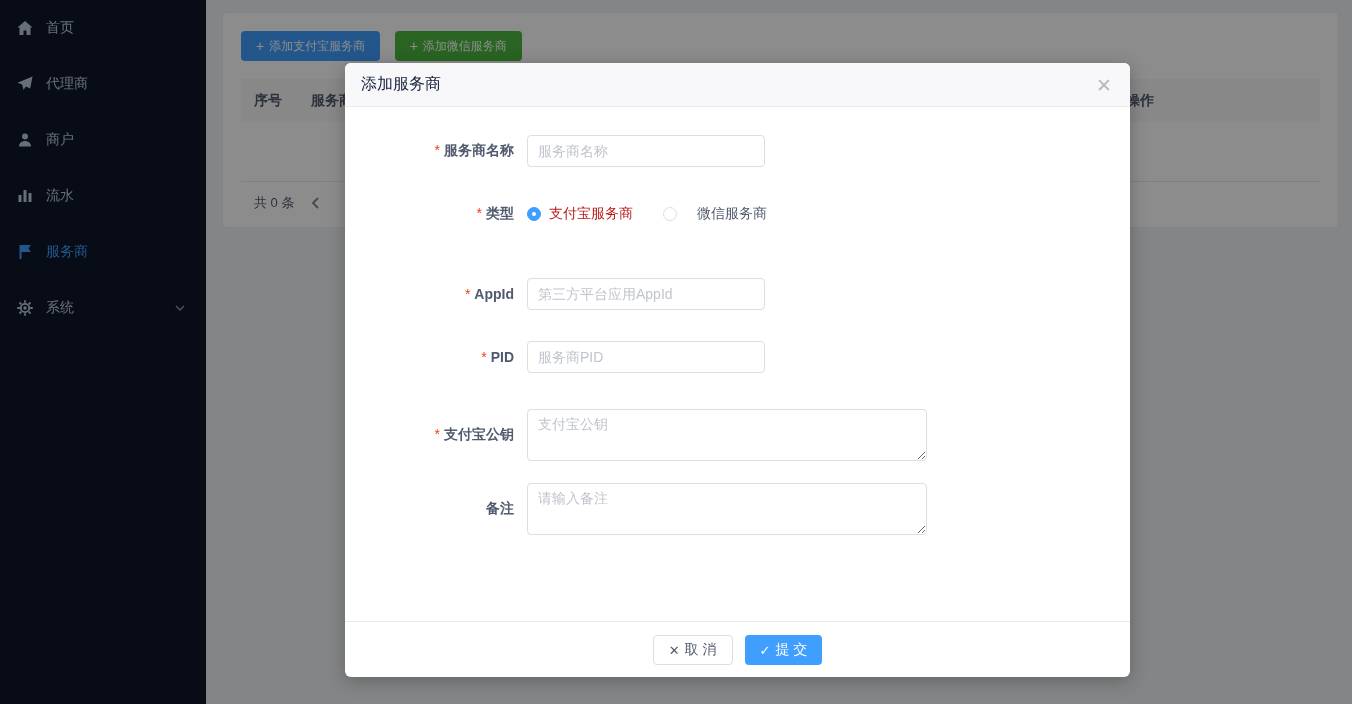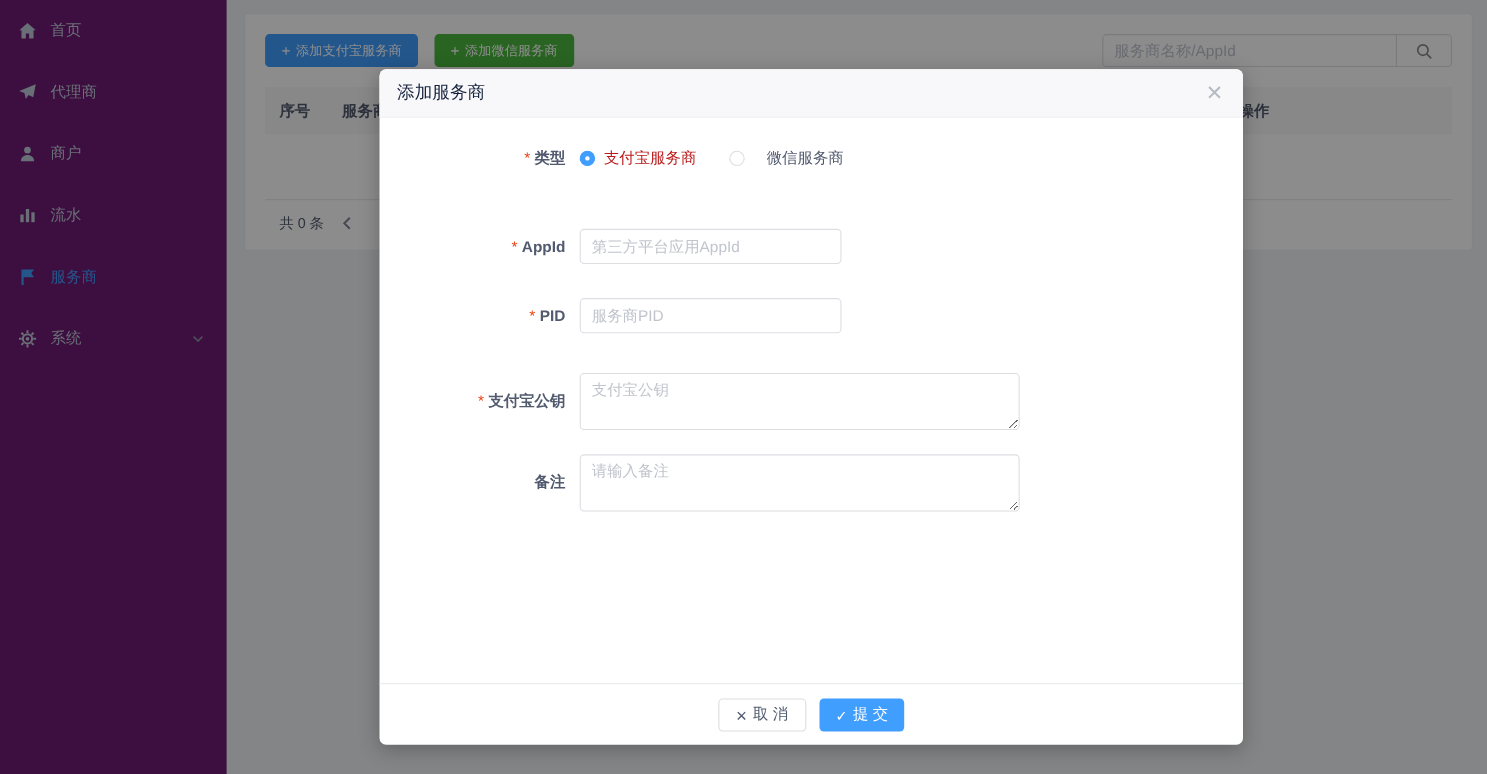--- a/index.html
+++ b/index.html
@@ -4,21 +4,21 @@
 <style>
   * { box-sizing: border-box; margin: 0; padding: 0; }
   html, body {
     width: 1352px; height: 704px; overflow: hidden;
     font-family: "Liberation Sans", sans-serif;
     background: #f0f2f5;
   }
   
   .sidebar {
     position: absolute; left: 0; top: 0; width: 206px; height: 704px;
-    background: #701a75; z-index: 1;
+    background: #0f172a; z-index: 1;
   }
   .nav-item {
     display: flex; align-items: center; height: 56px; padding-left: 16px;
     color: #bfcbd9; font-size: 14px; cursor: pointer; position: relative;
   }
   .nav-item .nav-icon { width: 18px; height: 18px; margin-right: 12px; color: #bfcbd9; flex: 0 0 18px; }
   .nav-item.active, .nav-item.active .nav-icon { color: #409eff; }
   .nav-item .submenu-arrow { position: absolute; right: 20px; color: #8a93a0; width: 12px; height: 12px; }
   
   .main { position: absolute; left: 206px; top: 0; width: 1146px; height: 704px; background: #f0f2f5; }
@@ -172,29 +172,20 @@
       <div>
         <button class="btn btn-add btn-alipay">
           <span class="plus">+</span>
           <span>添加支付宝服务商</span>
         </button>
         <button class="btn btn-add btn-wechat">
           <span class="plus">+</span>
           <span>添加微信服务商</span>
         </button>
       </div>
-      <div class="search-group">
-        <input class="search-input" placeholder="服务商名称/AppId" style="">
-        <button class="btn search-btn">
-          <svg width="17" height="17" viewBox="0 0 18 18">
-              <circle cx="8" cy="8" r="5" fill="none" stroke="currentColor" stroke-width="1.6"></circle>
-              <path d="M11.8 11.8L16 16" stroke="currentColor" stroke-width="1.6"></path>
-            </svg>
-        </button>
-      </div>
     </div>
     <div class="table">
       <div class="thead">
         <div class="th-index">序号</div>
         <div class="th-name">服务商名称</div>
         <div class="th-action">操作</div>
       </div>
       <div class="tbody-empty"></div>
     </div>
     <div class="pager">
@@ -208,20 +199,24 @@
 
 <div class="overlay"></div>
 
 <div class="modal">
   <div class="modal-header">
     <span class="modal-title">添加服务商</span>
     <span class="modal-close">✕</span>
   </div>
   <div class="modal-body">
 
+    <div class="form-row mb38">
+      <div class="form-label"><span class="req">*</span><span>服务商名称</span></div>
+      <input class="ipt w238" placeholder="服务商名称" style="">
+    </div>
 
     <div class="form-row mb35">
       <div class="form-label"><span class="req">*</span><span>类型</span></div>
       <div class="radio-group">
         <label class="radio selected">
           <span class="radio-dot checked"></span>
           <span>支付宝服务商</span>
         </label>
         <label class="radio">
           <span class="radio-dot"></span>

